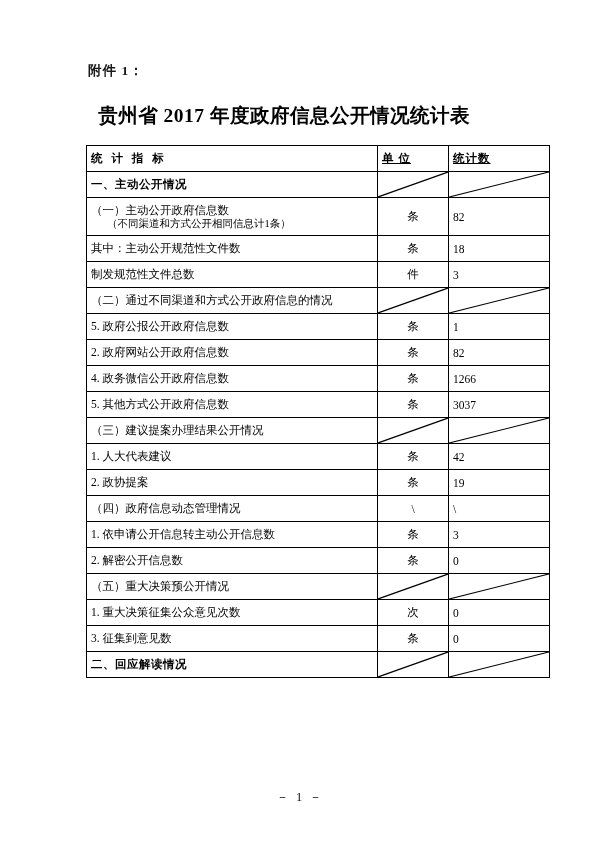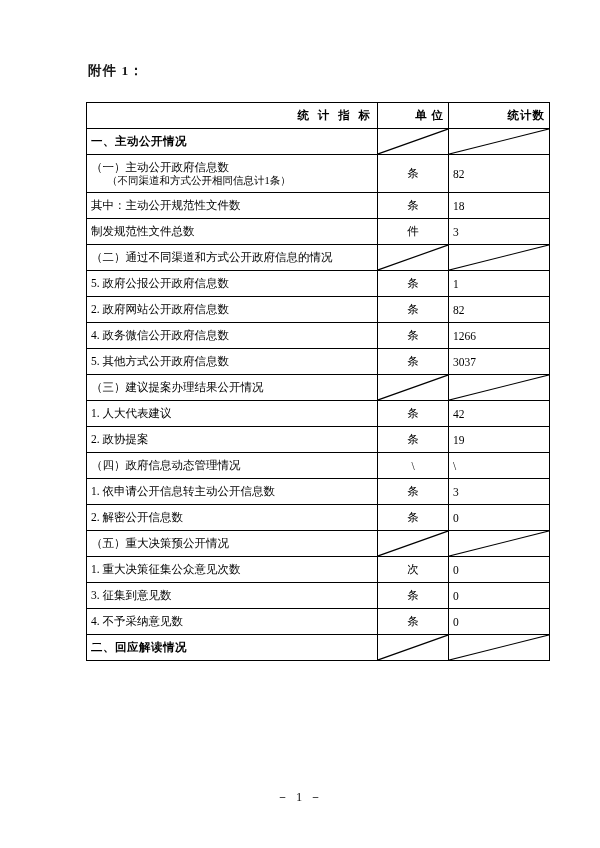--- a/index.html
+++ b/index.html
@@ -53,27 +53,28 @@
     padding: 0 4px;
     vertical-align: middle;
     color: #000000;
   }
   td.col-index { width: 282px; }
   td.col-unit  { width: 62px; text-align: center; }
   td.col-count { width: 92px; text-align: left; }
 
   .head-row td {
     height: 34px;
-    text-align: right;
+    text-align: left;
     font-size: 13px;
     font-weight: 600;
     letter-spacing: 3px;
   }
   .head-row td.col-unit, .head-row td.col-count {
     letter-spacing: 1px;
+    text-decoration: underline;
   }
   .lvl-section {
     padding-left: 8px;
     font-weight: 600;
     letter-spacing: 0.5px;
   }
   .lvl-1 { padding-left: 22px; }
   .lvl-2 { padding-left: 38px; }
   .lvl-3 { padding-left: 56px; margin-left: 21px; }
   .two-line {
@@ -115,20 +116,21 @@
     color: #111;
   }
 </style>
 </head>
 <body>
 
 <div class="page">
 
   <div class="attachment-label">附件 1：</div>
 
+  <div class="doc-title">贵州省 2017 年度政府信息公开情况统计表</div>
 
   <table class="stat-table">
     <tbody>
       <tr class="head-row">
         <td class="col-index">统 计 指 标</td>
         <td class="col-unit">单 位</td>
         <td class="col-count">统计数</td>
       </tr>
     <tr>
           <td class="col-index lvl-section">一、主动公开情况</td>
@@ -246,25 +248,20 @@
           <td class="col-index lvl-2">1. 重大决策征集公众意见次数</td>
           <td class="col-unit backslash-text">次</td>
           <td class="col-count backslash-text">0</td>
         </tr>
         <tr>
           <td class="col-index lvl-2">3. 征集到意见数</td>
           <td class="col-unit backslash-text">条</td>
           <td class="col-count backslash-text">0</td>
         </tr>
         <tr>
-          <td class="col-index lvl-2">4. 不予采纳意见数</td>
-          <td class="col-unit backslash-text">条</td>
-          <td class="col-count backslash-text">0</td>
-        </tr>
-        <tr>
           <td class="col-index lvl-section">二、回应解读情况</td>
           <td class="col-unit slash">
             <svg viewBox="0 0 100 100" preserveAspectRatio="none">
               <line x1="0" y1="100" x2="100" y2="0" stroke="#000" stroke-width="1.2" vector-effect="non-scaling-stroke"></line>
             </svg>
           </td>
           <td class="col-count slash">
             <svg viewBox="0 0 100 100" preserveAspectRatio="none">
               <line x1="0" y1="100" x2="100" y2="0" stroke="#000" stroke-width="1.2" vector-effect="non-scaling-stroke"></line>
             </svg>

